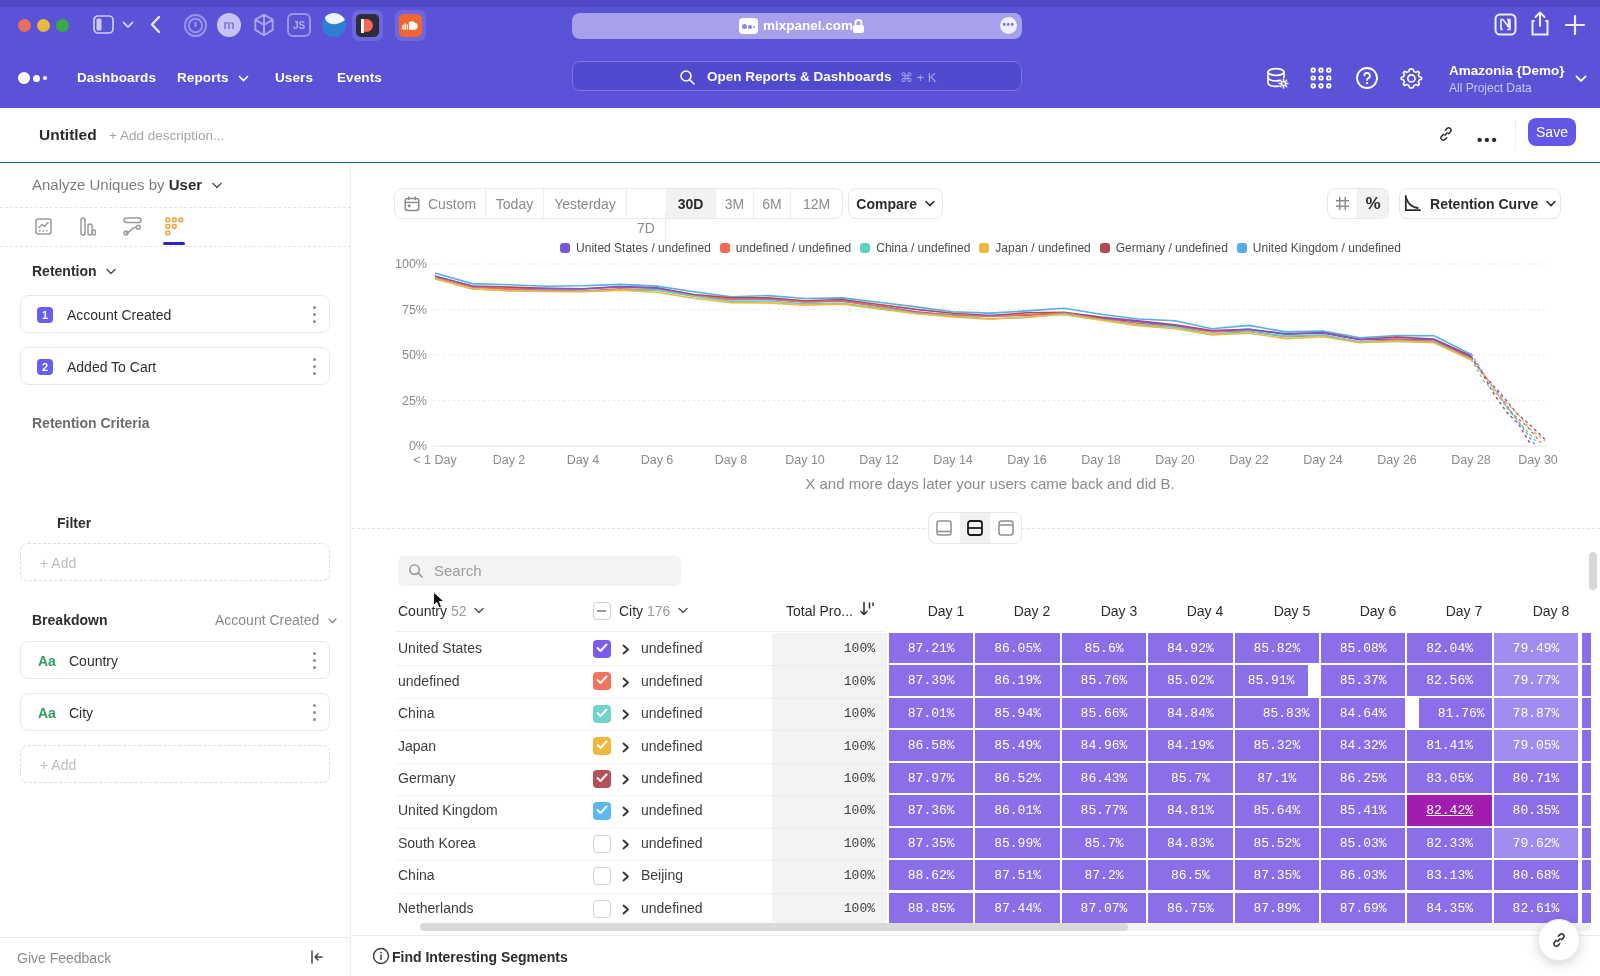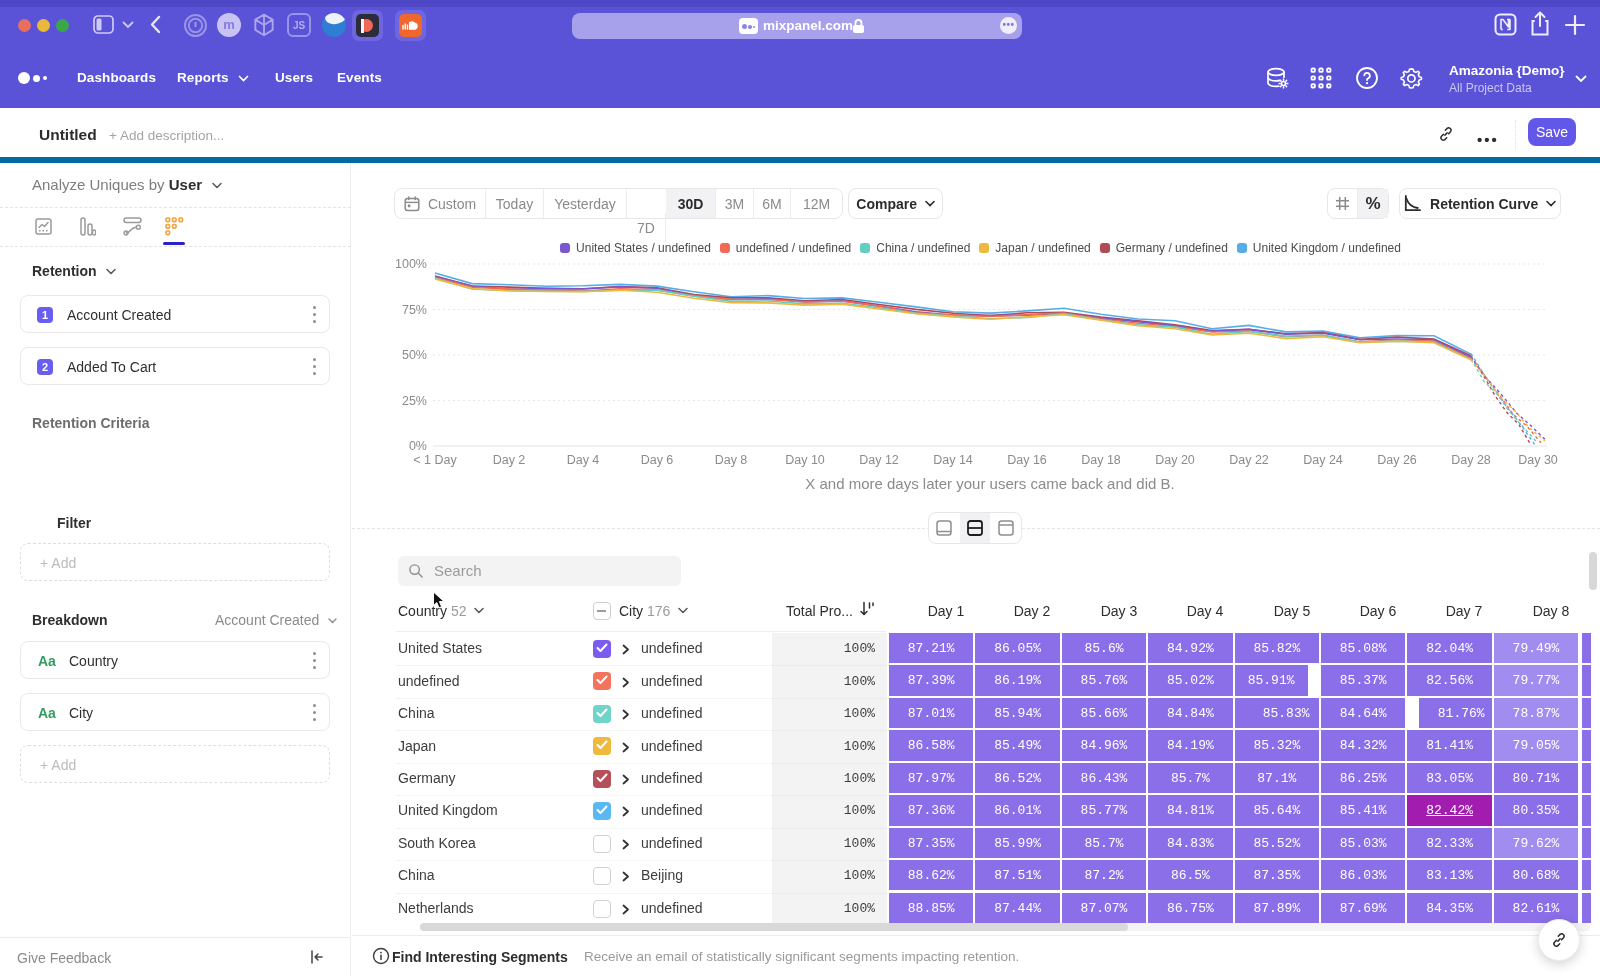--- a/index.html
+++ b/index.html
@@ -21,21 +21,21 @@
 
 .navitem { position:absolute; top:70px; color:#fff; font-size:13.5px; font-weight:bold; letter-spacing:0.1px; }
 #searchbar { position:absolute; left:572px; top:61px; width:450px; height:30px; border-radius:8px; background:#504ace; border:1px solid #7d76e0; }
 #searchbar .ph { position:absolute; left:134px; top:7px; font-size:13.5px; font-weight:bold; color:#fdfdfe; }
 #searchbar .kbd { position:absolute; left:327px; top:8px; font-size:13px; color:#a9a3ec; }
 #account { position:absolute; left:1449px; top:63px; text-align:left; color:#fff; }
 #account .l1 { font-size:13.5px; font-weight:bold; }
 #account .l2 { font-size:12px; color:#cac6f3; margin-top:3px; }
 
 
-#toolbar { position:absolute; left:0; top:108px; width:1600px; height:55px; background:#fff; border-bottom:6px solid #0369a1; }
+#toolbar { position:absolute; left:0; top:108px; width:1600px; height:55px; background:#fff; border-bottom:1px solid #0369a1; }
 #toolbar .title { position:absolute; left:39px; top:18px; font-size:15.5px; font-weight:bold; color:#2c2c2c; }
 #toolbar .desc { position:absolute; left:109px; top:20px; font-size:13.5px; color:#a4a4a4; }
 .savebtn { position:absolute; left:1528px; top:10px; width:48px; height:28px; border-radius:8px; background:#6157e8; color:#fff; font-size:14px; text-align:center; line-height:28px; }
 
 
 #sidebar { position:absolute; left:0; top:163px; width:351px; height:813px; background:#fff; border-right:1px solid #ededed; }
 .card { position:absolute; left:20px; width:310px; height:38px; border:1px solid #e9e9e9; border-radius:8px; background:#fff; }
 .badge { position:absolute; left:16px; top:11px; width:16px; height:16px; border-radius:4px; background:#6a5ef0; color:#fff; font-size:11px; font-weight:bold; text-align:center; line-height:16px; }
 .card .lbl { position:absolute; left:46px; top:11px; font-size:14px; color:#2f2f2f; }
 .kebab { position:absolute; right:13px; top:10px; width:3px; }
@@ -150,20 +150,28 @@
       <div style="position:absolute;left:15px;top:3.5px;width:7px;height:7px;border-radius:50%;background:#fff;"></div>
       <div style="position:absolute;left:25px;top:5px;width:4px;height:4px;border-radius:50%;background:#fff;"></div>
     </div>
     <div class="navitem" style="left:77px;">Dashboards</div>
     <div class="navitem" style="left:177px;">Reports</div>
     <svg class="ic" style="position:absolute;left:238px;top:75px;" width="11" height="8" viewBox="0 0 11 8">
         <path d="M1.5 1.5 L5.5 5.5 L9.5 1.5" fill="none" stroke="#fff" stroke-width="1.7" stroke-linecap="round"></path>
       </svg>
     <div class="navitem" style="left:275px;">Users</div>
     <div class="navitem" style="left:337px;">Events</div>
+    <div id="searchbar">
+      <svg class="ic" style="position:absolute;left:106px;top:7px;" width="17" height="17" viewBox="0 0 17 17">
+          <circle cx="7" cy="7" r="5" fill="none" stroke="#fff" stroke-width="1.6"></circle>
+          <line x1="11" y1="11" x2="15" y2="15" stroke="#fff" stroke-width="1.6" stroke-linecap="round"></line>
+        </svg>
+      <div class="ph">Open Reports &amp; Dashboards</div>
+      <div class="kbd">⌘ + K</div>
+    </div>
     <div id="account">
       <div style="display:flex; align-items:center; gap:10px;">
         <div>
           <div class="l1">Amazonia {Demo}</div>
           <div class="l2">All Project Data</div>
         </div>
         <svg class="ic" width="12" height="8" viewBox="0 0 12 8">
             <path d="M1.5 1.5 L6 6 L10.5 1.5" fill="none" stroke="#fff" stroke-width="1.8" stroke-linecap="round"></path>
           </svg>
       </div>
@@ -661,20 +669,19 @@
     </div>
   </div>
 
   <div id="footerbar">
     <svg class="ic" style="position:absolute;left:20px;top:11px;" width="18" height="18" viewBox="0 0 18 18">
         <circle cx="9" cy="9" r="7.5" fill="none" stroke="#3d3d3d" stroke-width="1.4"></circle>
         <line x1="9" y1="8.2" x2="9" y2="12.6" stroke="#3d3d3d" stroke-width="1.5" stroke-linecap="round"></line>
         <circle cx="9" cy="5.6" r="0.9" fill="#3d3d3d"></circle>
       </svg>
     <div style="position:absolute;left:40px;top:13px;font-size:14px;font-weight:bold;color:#2d2d2d;">Find Interesting Segments</div>
-    <div style="position:absolute;left:232px;top:13px;font-size:13.5px;color:#9a9a9a;">Receive an email of statistically significant segments impacting retention.</div>
   </div>
 
   <div style="position:absolute;left:1538px;top:919px;width:42px;height:42px;border-radius:50%;background:#fff;border:1px solid #ececec;box-shadow:0 3px 12px rgba(0,0,0,0.18);"></div>
   <svg class="ic" style="position:absolute;left:1550px;top:931px;" width="18" height="18" viewBox="0 0 24 24">
       <path d="M10.5 13.5 L13.5 10.5 M8.5 12.5 l-2.5 2.5 a3.2 3.2 0 0 0 4.5 4.5 l2.5 -2.5 M15.5 11.5 l2.5 -2.5 a3.2 3.2 0 0 0 -4.5 -4.5 l-2.5 2.5" fill="none" stroke="#2d2d2d" stroke-width="2" stroke-linecap="round"></path>
     </svg>
 </div>
 
 </body></html>

